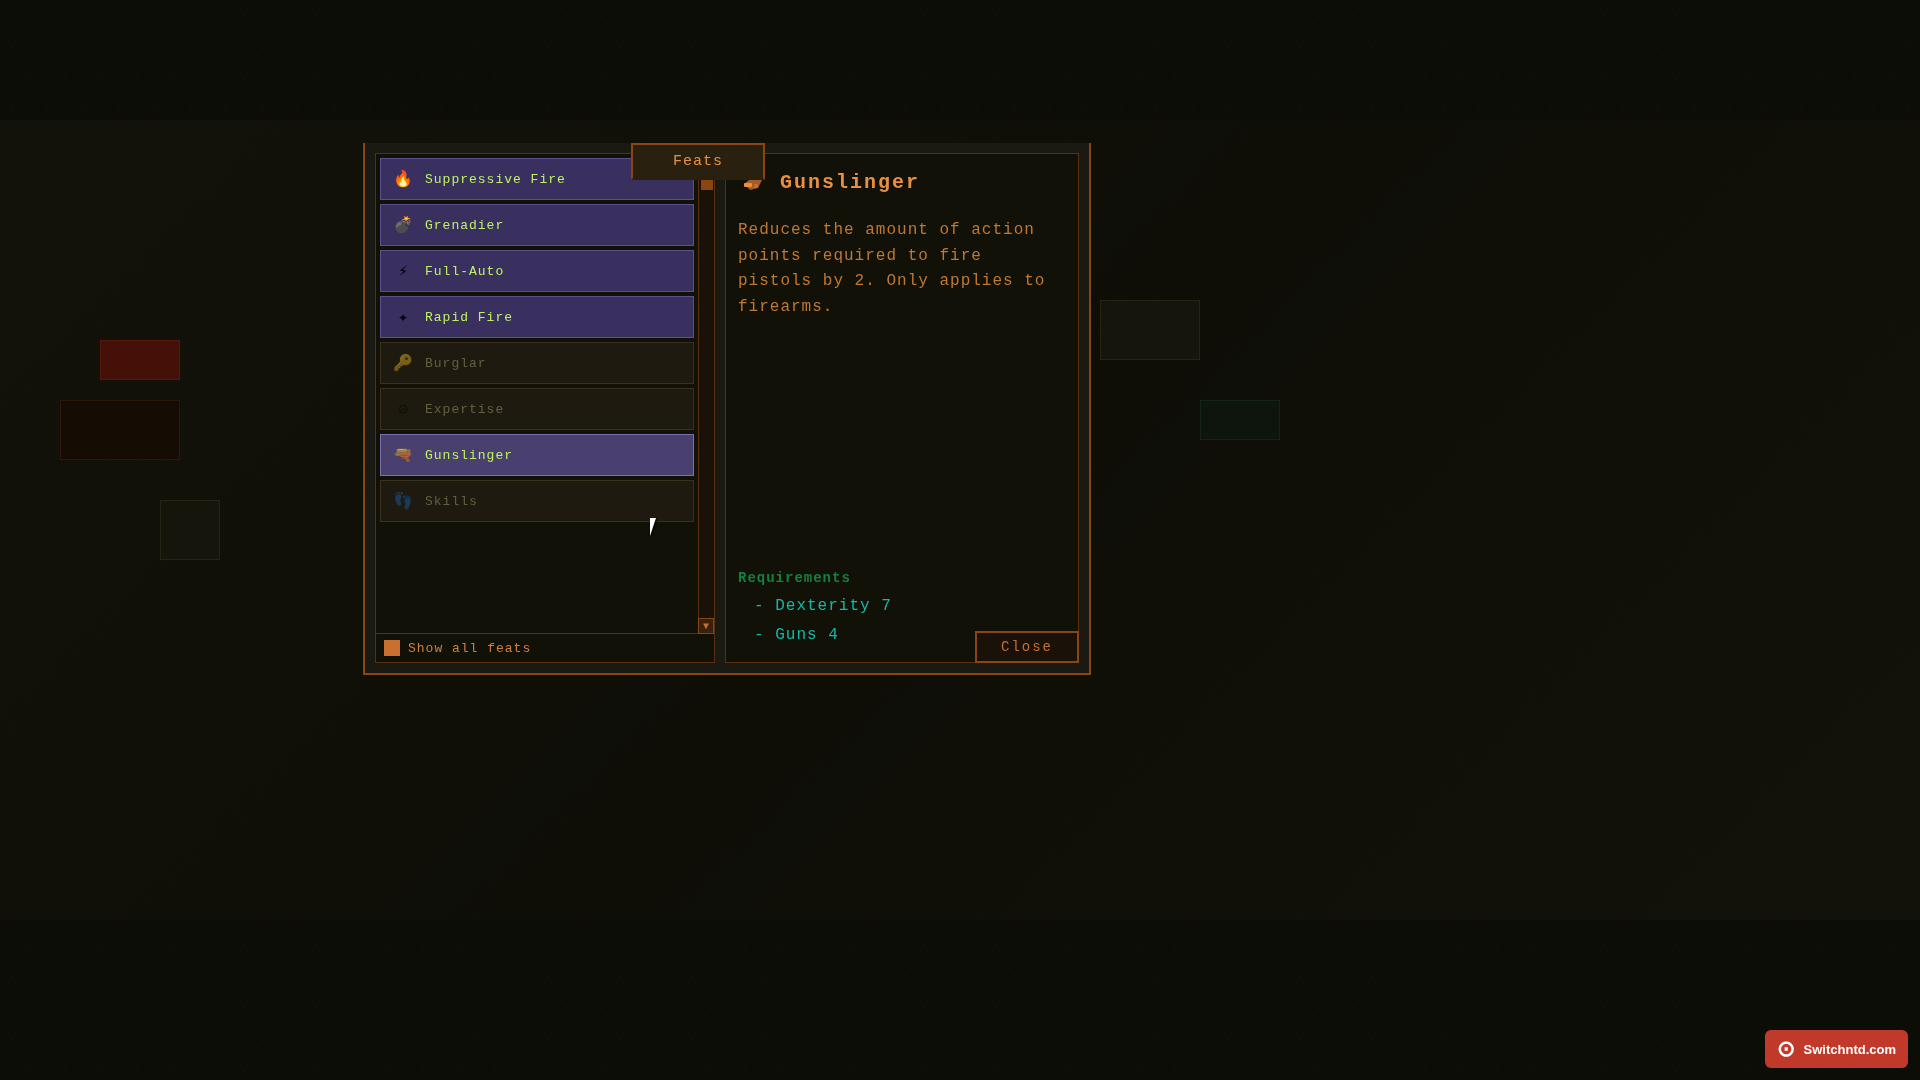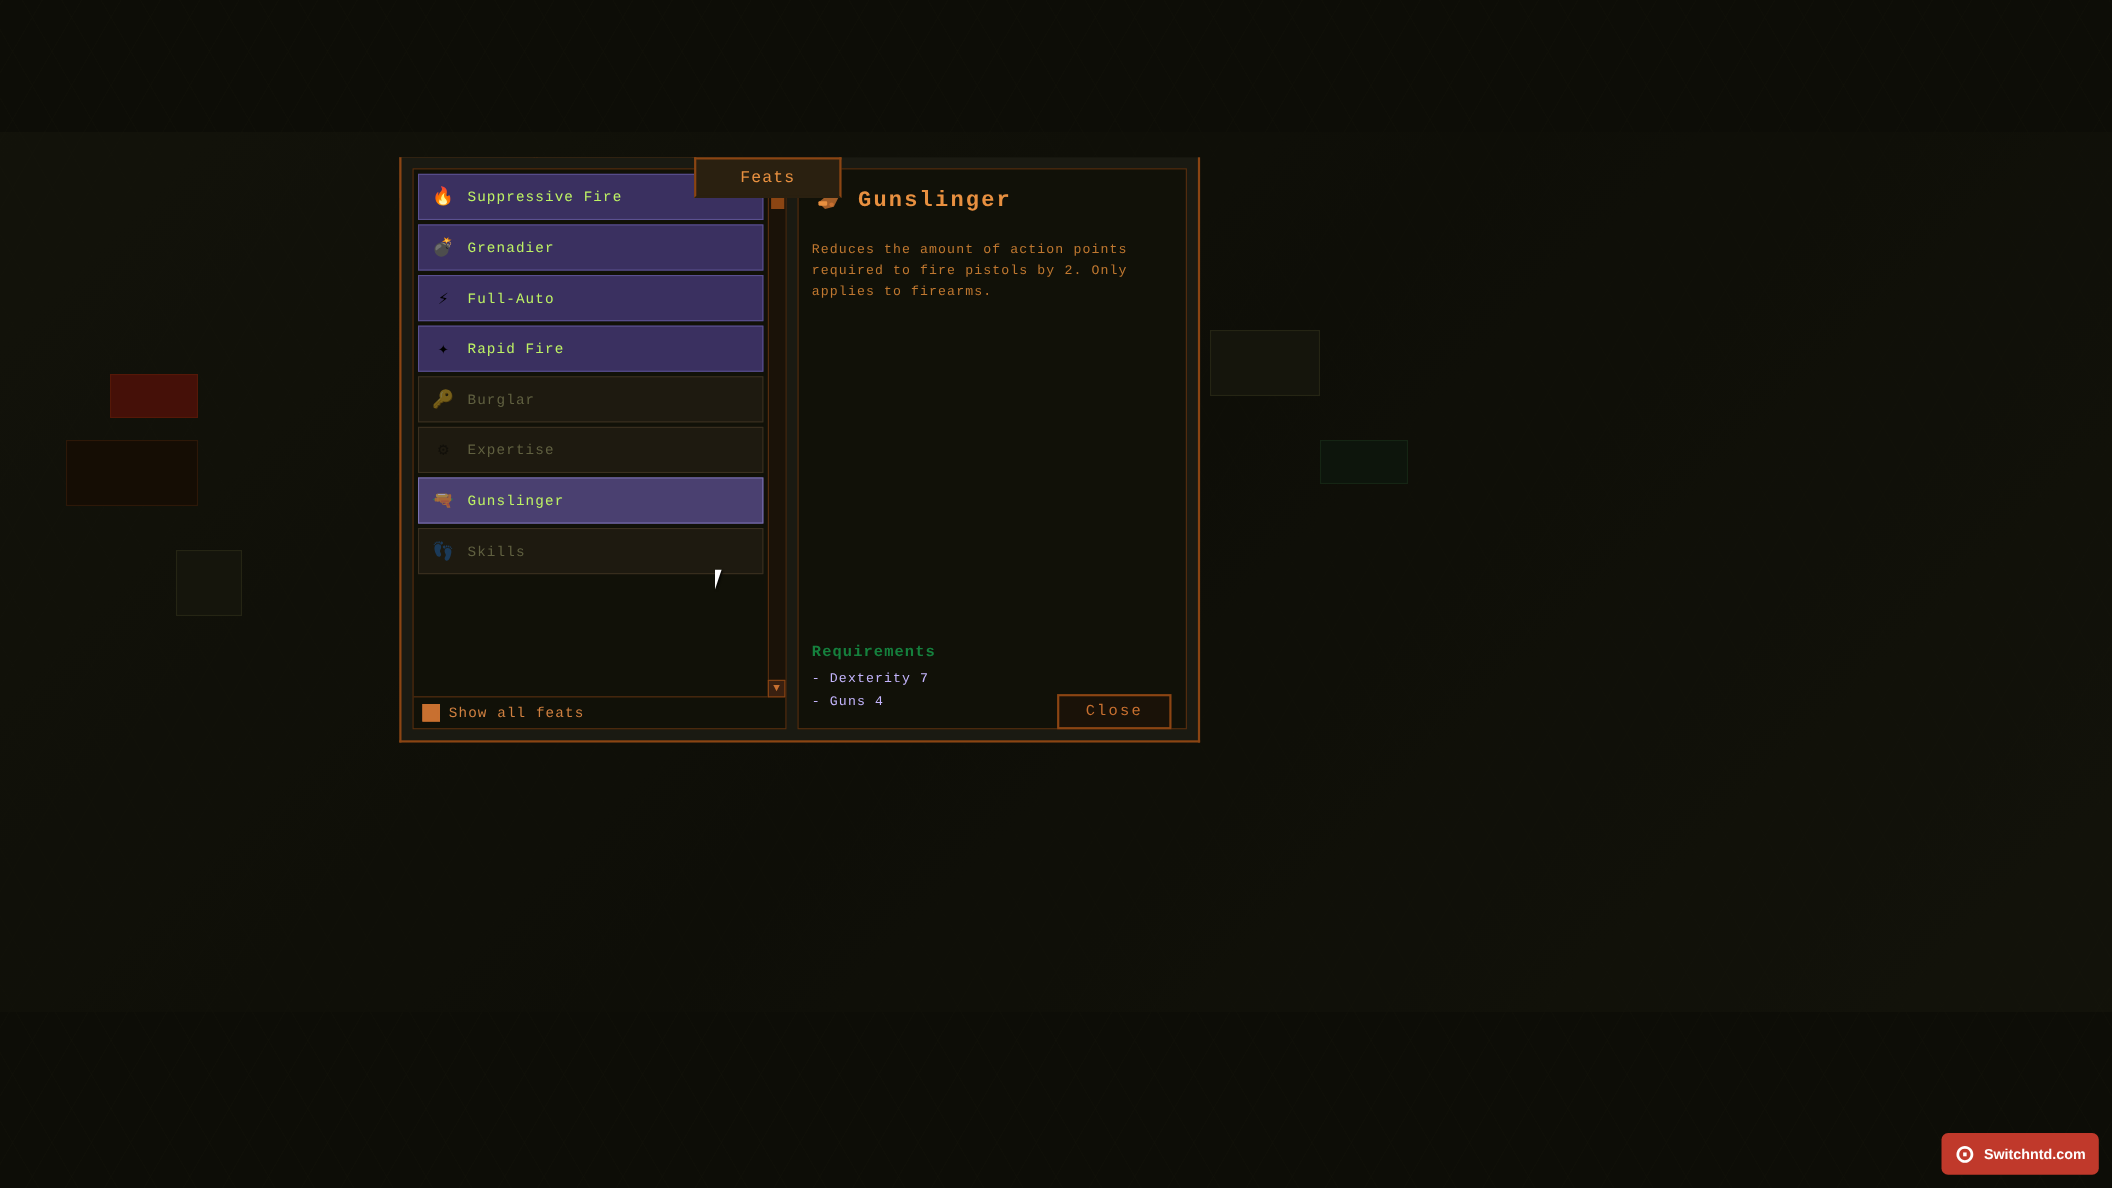--- a/index.html
+++ b/index.html
@@ -297,53 +297,54 @@
       color: #e89040;
       font-family: 'Courier New', Courier, monospace;
       font-size: 20px;
       font-weight: bold;
       letter-spacing: 2px;
     }
 
     .detail-description {
       color: #c07830;
       font-family: 'Courier New', Courier, monospace;
-      font-size: 12px;
+      font-size: 16px;
       line-height: 1.6;
       letter-spacing: 1px;
       flex: 1;
     }
 
     .requirements-section {
       margin-top: auto;
       padding-top: 10px;
     }
 
     .requirements-title {
       color: #15803d;
       font-family: 'Courier New', Courier, monospace;
       font-size: 14px;
       font-weight: bold;
       letter-spacing: 1px;
       margin-bottom: 6px;
     }
 
     .requirement-item {
-      color: #c4b5fd;
-      font-family: 'Courier New', Courier, monospace;
-      font-size: 12px;
+      color: #14b8a6;
+      font-family: 'Courier New', Courier, monospace;
+      font-size: 16px;
       letter-spacing: 1px;
       line-height: 1.8;
+      margin-left: 16px;
     }
 
     
     .dialog-bottom {
       position: absolute;
       bottom: 10px;
-      right: 24px;
+      right: 10px;
     }
 
     .close-btn {
       background: #1a1208;
       border: 2px solid #8B4513;
       color: #c87030;
       font-family: 'Courier New', Courier, monospace;
       font-size: 14px;
       padding: 6px 24px;
       cursor: pointer;

